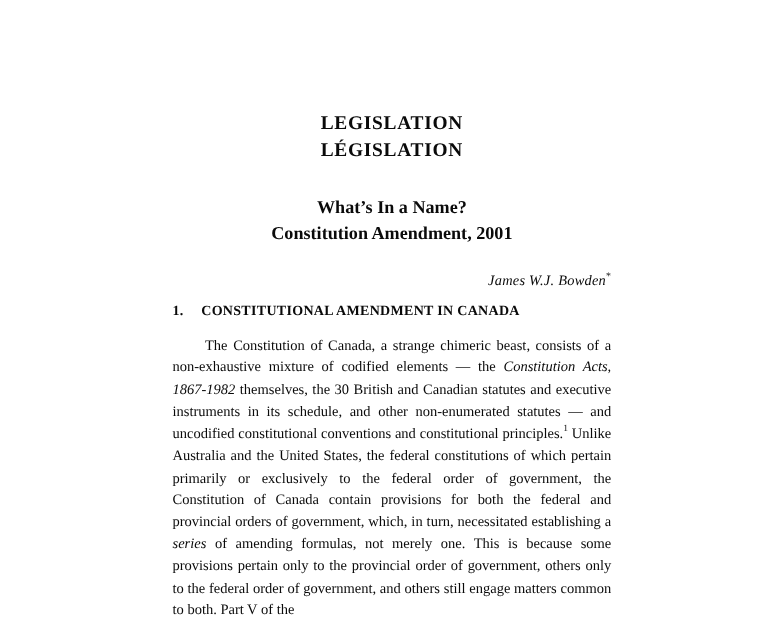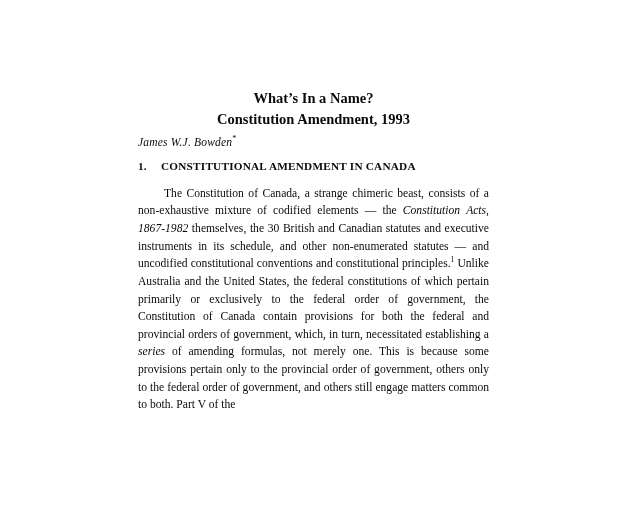--- a/index.html
+++ b/index.html
@@ -37,22 +37,22 @@
     margin-top: 24px;
     text-align: center;
     font-weight: bold;
     font-size: 14.5px;
     line-height: 1.45;
   }
   .title-block div {
     white-space: nowrap;
   }
   .author {
-    margin-top: 4px;
-    text-align: left;
+    margin-top: 18px;
+    text-align: right;
     font-size: 11.5px;
     font-style: italic;
     letter-spacing: 0.2px;
   }
   .author sup {
     font-style: normal;
     font-size: 8px;
     vertical-align: super;
   }
   .heading1 {
@@ -81,25 +81,27 @@
     vertical-align: super;
     line-height: 0;
   }
 </style>
 </head>
 <body>
 
 <div class="page">
 
   <div class="section-head">
+    <div>LEGISLATION</div>
+    <div>LÉGISLATION</div>
   </div>
 
   <div class="title-block">
     <div>What’s In a Name?</div>
-    <div>Constitution Amendment, 1993</div>
+    <div>Constitution Amendment, 2001</div>
   </div>
 
   <div class="author"><span>James W.J. Bowden</span><sup>*</sup></div>
 
   <div class="heading1"><span class="num">1.</span><span>CONSTITUTIONAL AMENDMENT IN CANADA</span></div>
 
   <p class="body-par"><span>The Constitution of Canada, a strange chimeric beast, consists of a non-exhaustive mixture of codified elements — the </span><i>Constitution Acts, 1867-1982</i><span> themselves, the 30 British and Canadian statutes and executive instruments in its schedule, and other non-enumerated statutes — and uncodified constitutional conventions and constitutional principles.</span><sup>1</sup><span> Unlike Australia and the United States, the federal constitutions of which pertain primarily or exclusively to the federal order of government, the Constitution of Canada contain provisions for both the federal and provincial orders of government, which, in turn, necessitated establishing a </span><i>series</i><span> of amending formulas, not merely one. This is because some provisions pertain only to the provincial order of government, others only to the federal order of government, and others still engage matters common to both. Part V of the </span></p>
 
 </div>
 

